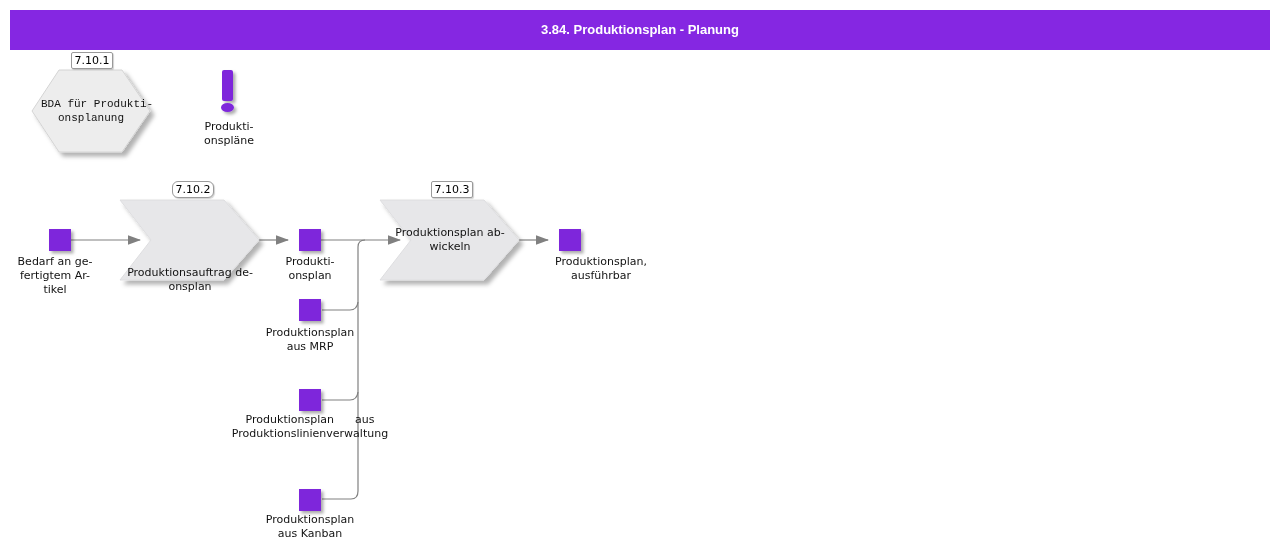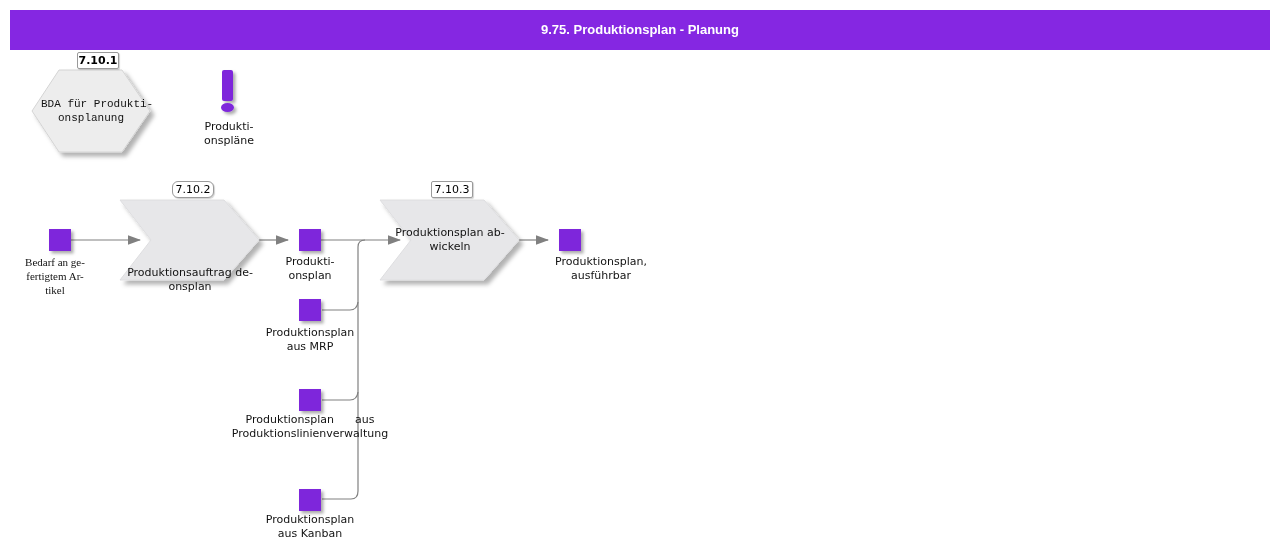--- a/index.html
+++ b/index.html
@@ -13,21 +13,21 @@
   .badge{position:absolute;width:40px;height:15px;background:#fff;border:1px solid #9a9a9a;
          border-radius:2px;font:11px/15px "DejaVu Sans",sans-serif;color:#000;text-align:center;
          box-shadow:1px 1px 1px rgba(0,0,0,0.18);}
 </style>
 </head>
 <body>
 
 <div id="stage">
 
   <div id="titlebar">
-    <span>9.75. Produktionsplan - Planung</span>
+    <span>3.84. Produktionsplan - Planung</span>
   </div>
 
   <svg width="1280" height="550" viewBox="0 0 1280 550">
     <defs>
       <marker id="arrhead" markerWidth="11" markerHeight="8" refX="10" refY="4" orient="auto">
         <path d="M0,0 L11,4 L0,8 Z" fill="#808080"></path>
       </marker>
       <filter id="shadowBig" x="-20%" y="-20%" width="150%" height="150%">
         <feDropShadow dx="4" dy="4" stdDeviation="2.2" flood-color="#000" flood-opacity="0.30"></feDropShadow>
       </filter>
@@ -56,42 +56,42 @@
     <polygon points="380,200 484,200 519,240 484,280 380,280 411,240" fill="#E7E7E9" stroke="#DEDEE0" stroke-width="1" filter="url(#shadowBig)"></polygon>
 
     <rect x="49" y="229" width="22" height="22" fill="#7E27DB" filter="url(#shadowSmall)"></rect>
     <rect x="299" y="229" width="22" height="22" fill="#7E27DB" filter="url(#shadowSmall)"></rect>
     <rect x="299" y="299" width="22" height="22" fill="#7E27DB" filter="url(#shadowSmall)"></rect>
     <rect x="299" y="389" width="22" height="22" fill="#7E27DB" filter="url(#shadowSmall)"></rect>
     <rect x="299" y="489" width="22" height="22" fill="#7E27DB" filter="url(#shadowSmall)"></rect>
     <rect x="559" y="229" width="22" height="22" fill="#7E27DB" filter="url(#shadowSmall)"></rect>
   </svg>
 
-  <div class="badge" style="left:77px;top:52px;font-weight:bold;">7.10.1</div>
+  <div class="badge" style="left:71px;top:52px;">7.10.1</div>
   <div class="badge" style="left:172px;top:181px;border-radius:6px;">7.10.2</div>
   <div class="badge" style="left:431px;top:181px;">7.10.3</div>
 
   <div class="label" style="left:41px;top:97px;width:100px;font-family:Liberation Mono, monospace;">
     <span>BDA für Produkti-</span>
     <span>onsplanung</span>
   </div>
   <div class="label" style="left:105px;top:226px;width:170px;margin-top:40px;">
     <span>Produktionsauftrag de-</span>
     <span>onsplan</span>
   </div>
   <div class="label" style="left:365px;top:226px;width:170px;">
     <span>Produktionsplan ab-</span>
     <span>wickeln</span>
   </div>
 
   <div class="label" style="left:179px;top:120px;width:100px;">
     <span>Produkti-</span>
     <span>onspläne</span>
   </div>
-  <div class="label" style="left:5px;top:255px;width:100px;font-family:Liberation Serif, serif;">
+  <div class="label" style="left:5px;top:255px;width:100px;">
     <span>Bedarf an ge-</span>
     <span>fertigtem Ar-</span>
     <span>tikel</span>
   </div>
   <div class="label" style="left:260px;top:255px;width:100px;">
     <span>Produkti-</span>
     <span>onsplan</span>
   </div>
   <div class="label" style="left:235px;top:326px;width:150px;">
     <span>Produktionsplan</span>

